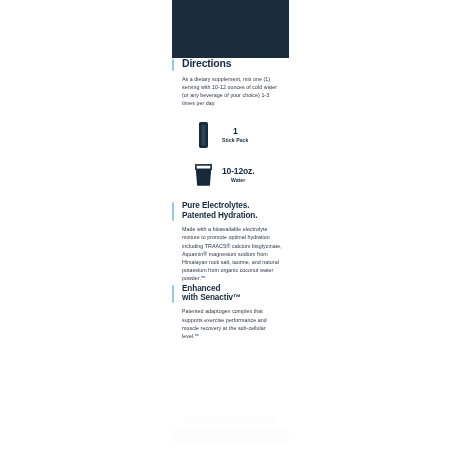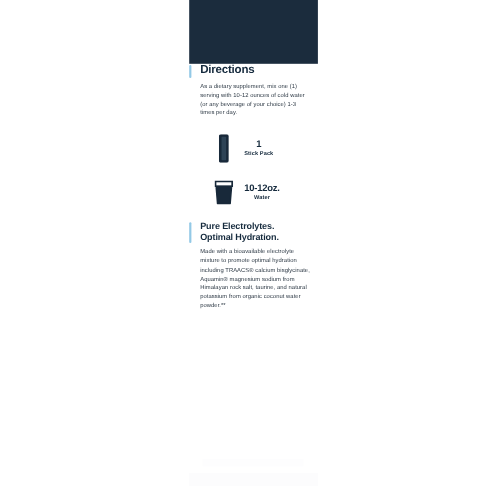--- a/index.html
+++ b/index.html
@@ -203,26 +203,36 @@
           </div>
 
         </div>
       </div>
 
       <div class="section">
         <div class="heading-row">
           <span class="accent-bar"></span>
           <h2 class="heading small">
             <span>Pure Electrolytes.</span><br>
-            <span>Optimal Hydration.</span>
+            <span>Patented Hydration.</span>
           </h2>
         </div>
         <p class="body-text">Made with a bioavailable electrolyte mixture to promote optimal hydration including TRAACS® calcium bisglycinate, Aquamin® magnesium sodium from Himalayan rock salt, taurine, and natural potassium from organic coconut water powder.**</p>
       </div>
 
+      <div class="section">
+        <div class="heading-row">
+          <span class="accent-bar"></span>
+          <h2 class="heading small">
+            <span>Enhanced</span><br>
+            <span>with Senactiv™</span>
+          </h2>
+        </div>
+        <p class="body-text">Patented adaptogen complex that supports exercise performance and muscle recovery at the sub-cellular level.**</p>
+      </div>
 
     </div>
 
     <div class="fade-line"></div>
     <div class="fade-block"></div>
 
   </div>
 </div>
 
 </body></html>

